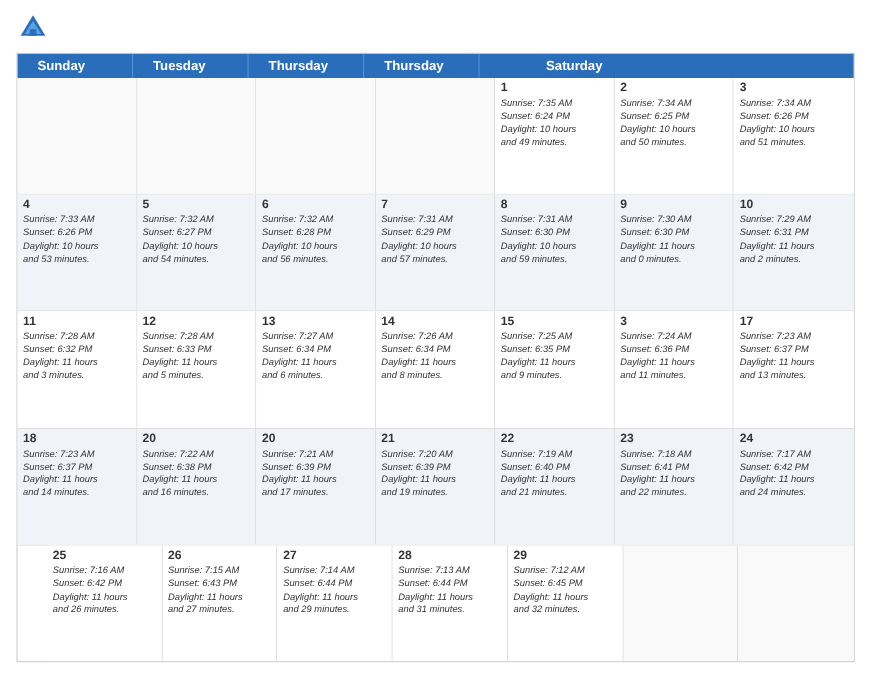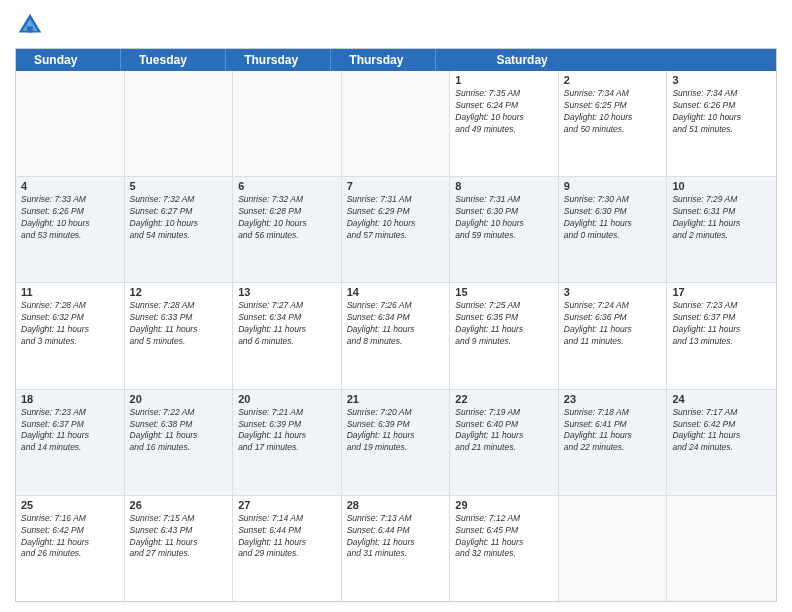--- a/index.html
+++ b/index.html
@@ -89,20 +89,21 @@
       flex: 1;
     }
     .cal-row {
       display: grid;
       grid-template-columns: repeat(7, 1fr);
       flex: 1;
       border-bottom: 1px solid #ddd;
     }
     .cal-row:last-child {
       border-bottom: none;
+      margin-left: 27px;
     }
     .cal-cell {
       border-right: 1px solid #ddd;
       padding: 3px 5px;
       font-size: 9px;
       color: #333;
       vertical-align: top;
       background: #fff;
     }
     .cal-cell:last-child {

